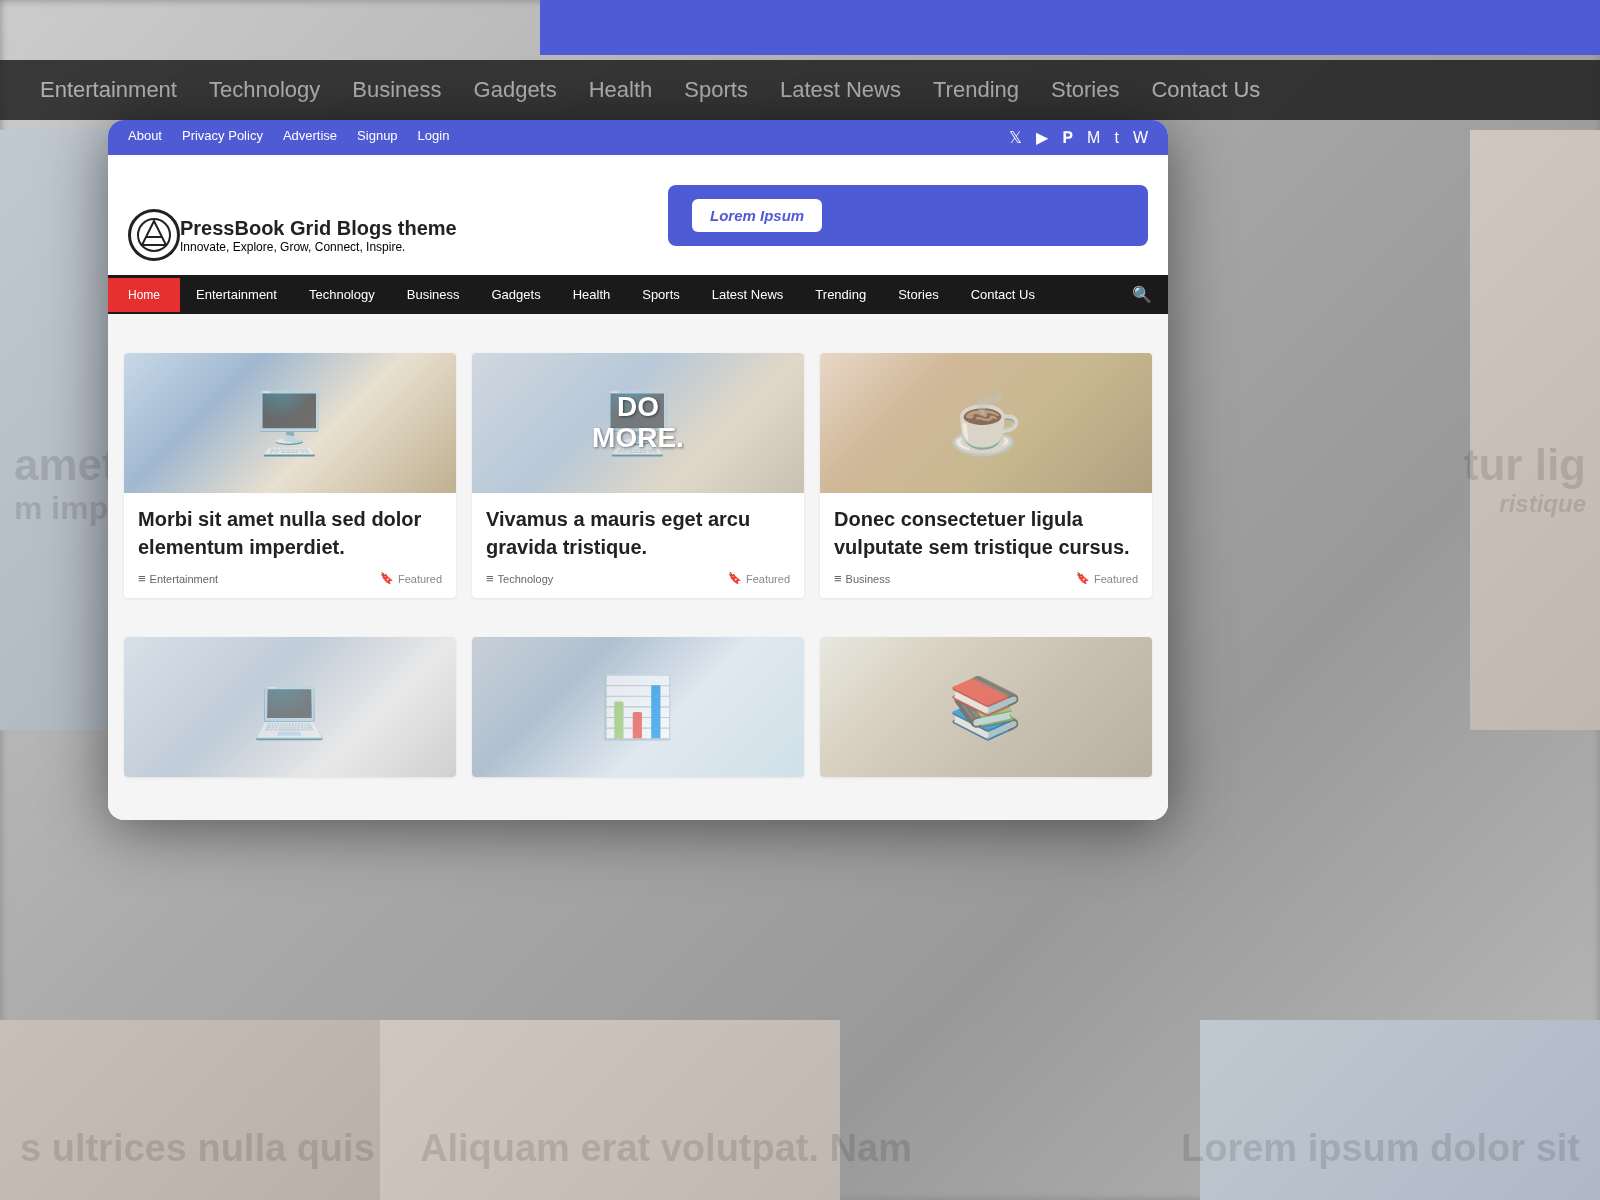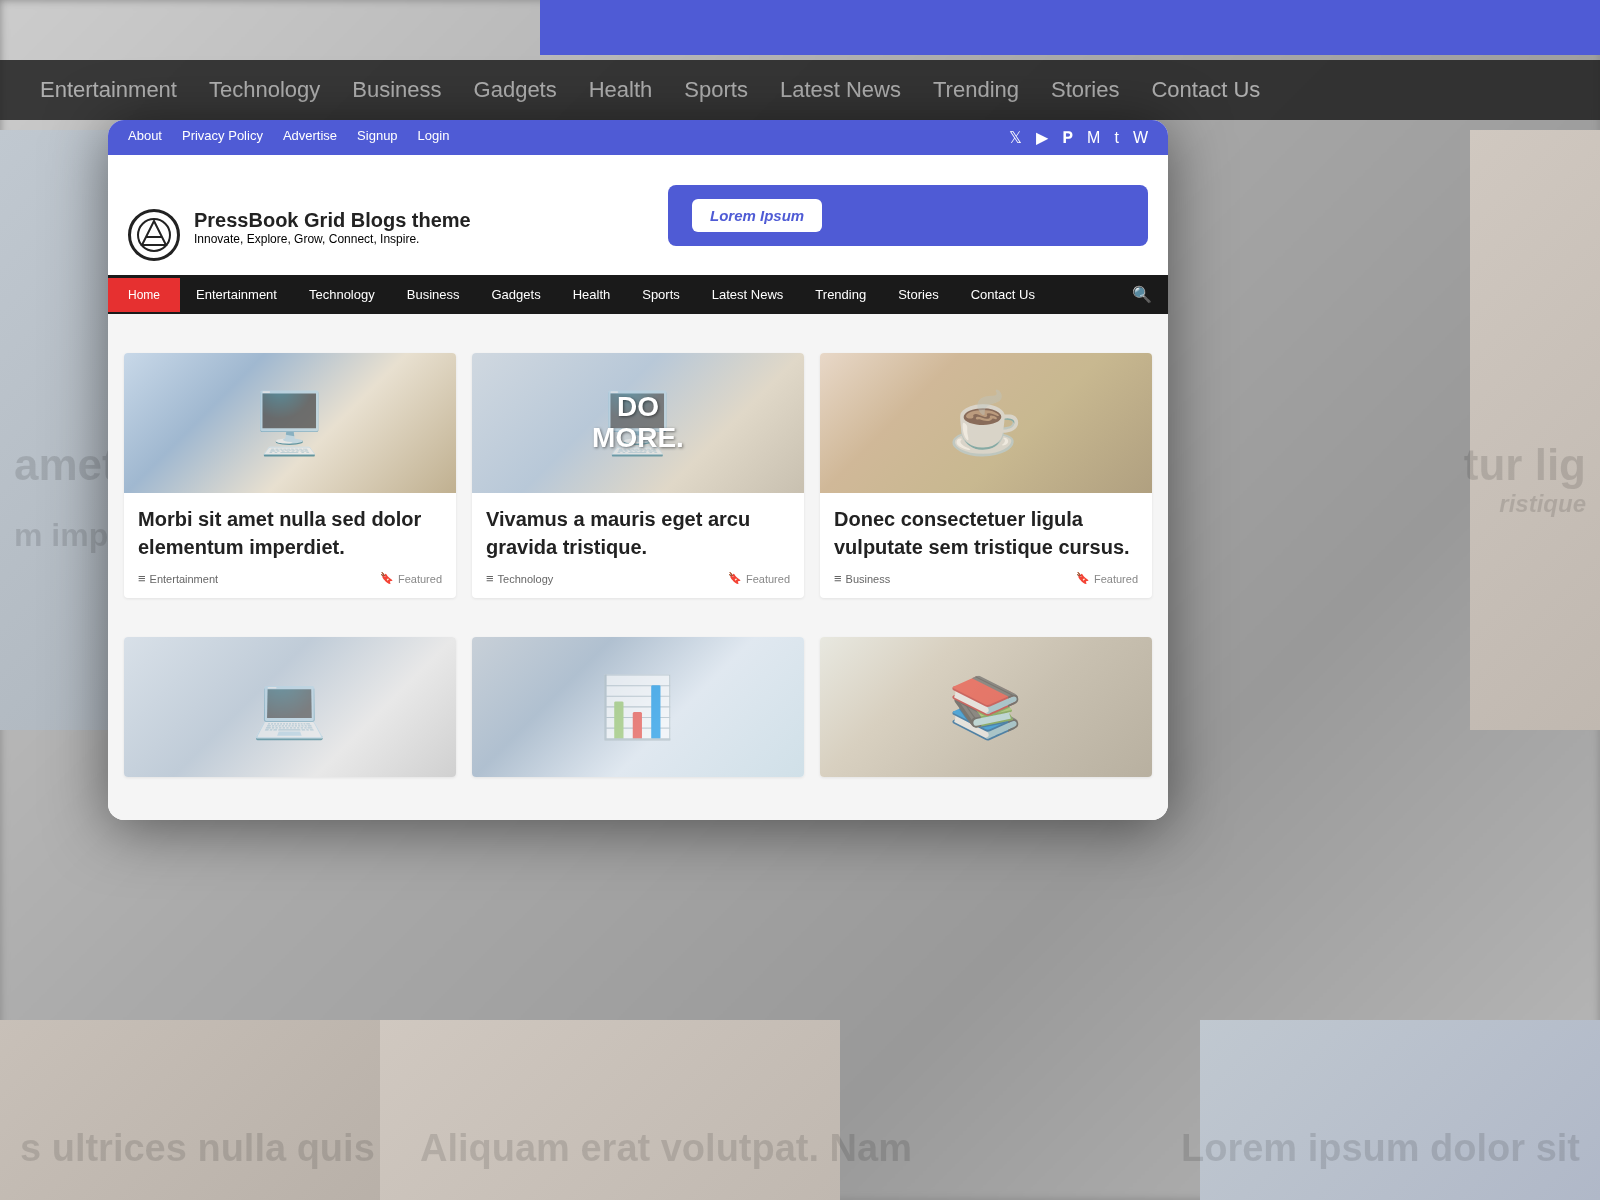--- a/index.html
+++ b/index.html
@@ -107,21 +107,21 @@
       display: flex;
       align-items: center;
       justify-content: space-between;
       padding: 14px 20px;
       background: #fff;
       flex-shrink: 0;
     }
 
     .logo-area {
       display: flex;
-      gap: 14px;
+      align-items: center;
       margin-top: 40px;
     }
 
     .logo-icon {
       width: 52px;
       height: 52px;
       border-radius: 50%;
       border: 3px solid #222;
       display: flex;
       align-items: center;
@@ -471,21 +471,21 @@
   <span>Latest News</span>
   <span>Trending</span>
   <span>Stories</span>
   <span>Contact Us</span>
 </div>
 
 <div class="bg-image-left"></div>
 <div class="bg-image-right"></div>
 
 <div class="bg-large-text" style="top: 440px; left: 14px;">amet n</div>
-<div class="bg-large-text" style="top: 517px; left: 14px; font-size: 32px;">m imp</div>
+<div class="bg-large-text" style="top: 490px; left: 14px; font-size: 32px;">m imp</div>
 <div class="bg-large-text" style="top: 440px; right: 14px; text-align: right;">tur lig</div>
 <div class="bg-large-text" style="top: 490px; right: 14px; font-size: 24px; text-align: right; font-style: italic;">ristique</div>
 
 <div class="bg-image-bottom-left"></div>
 <div class="bg-image-bottom-mid"></div>
 <div class="bg-image-bottom-right"></div>
 
 <div class="bg-large-text" style="bottom: 30px; left: 20px; font-size: 38px;">s ultrices nulla quis</div>
 <div class="bg-large-text" style="bottom: 30px; left: 420px; font-size: 38px;">Aliquam erat volutpat. Nam</div>
 <div class="bg-large-text" style="bottom: 30px; right: 20px; font-size: 38px; text-align: right;">Lorem ipsum dolor sit</div>

